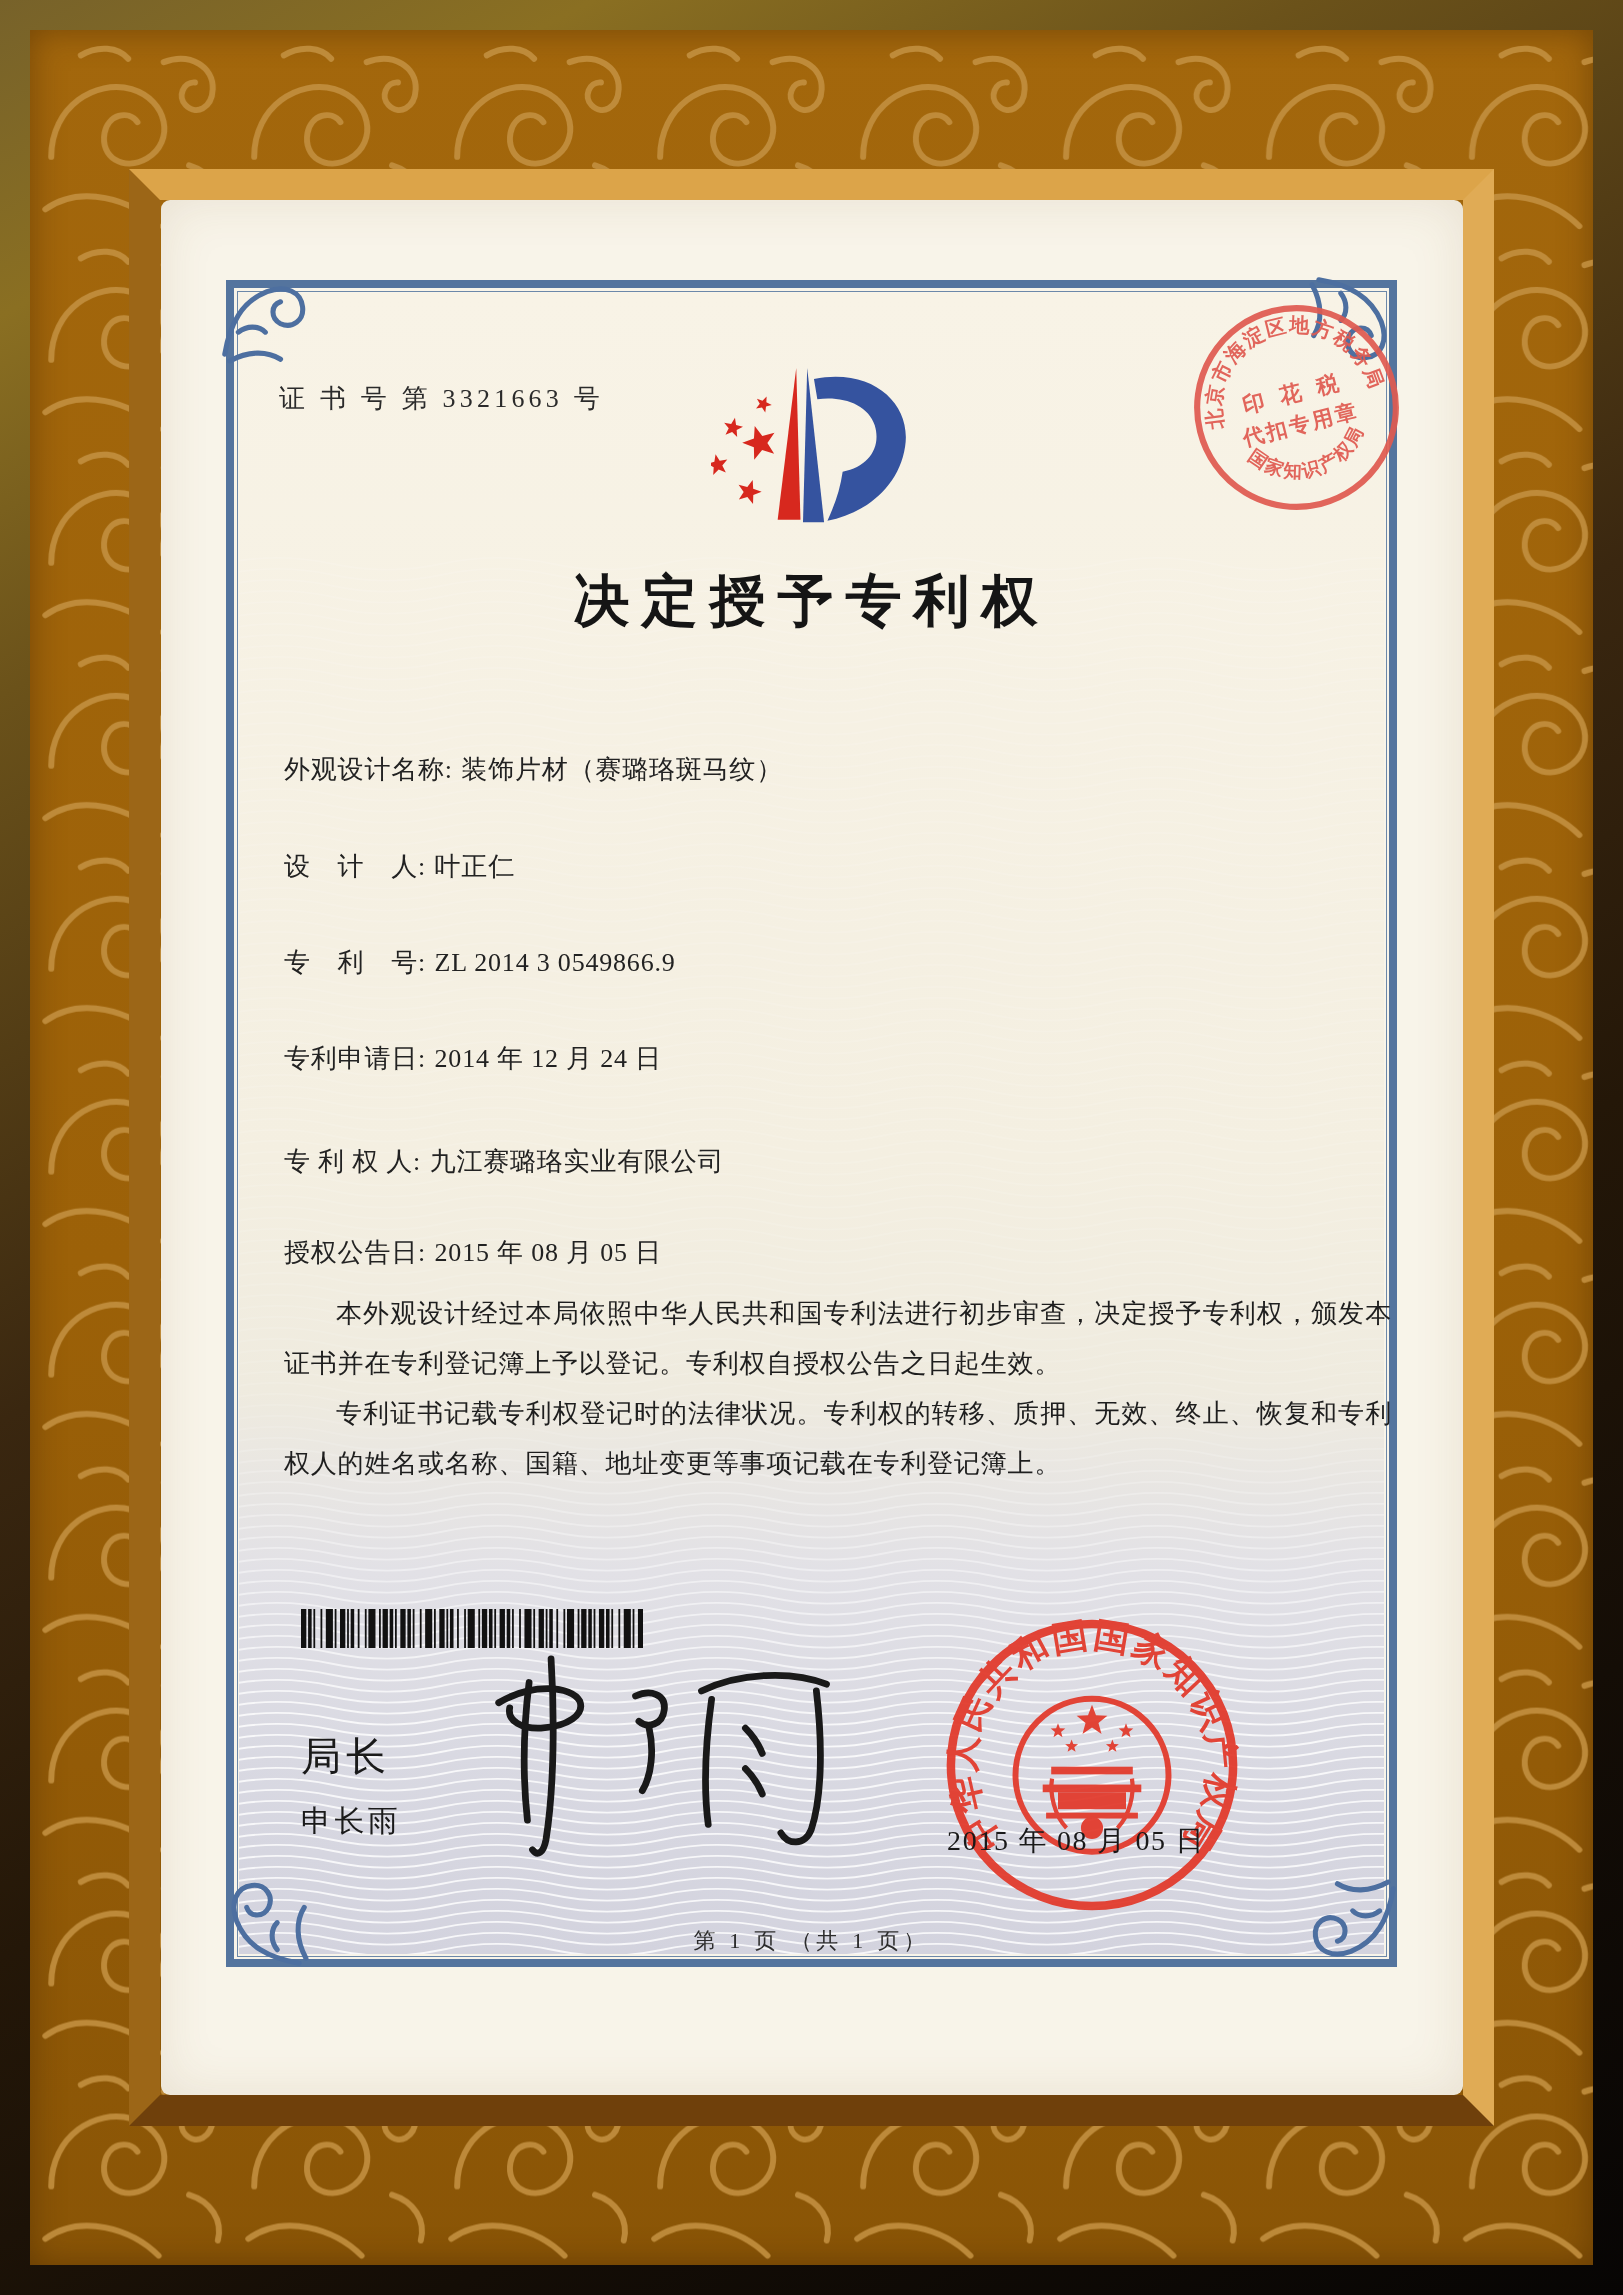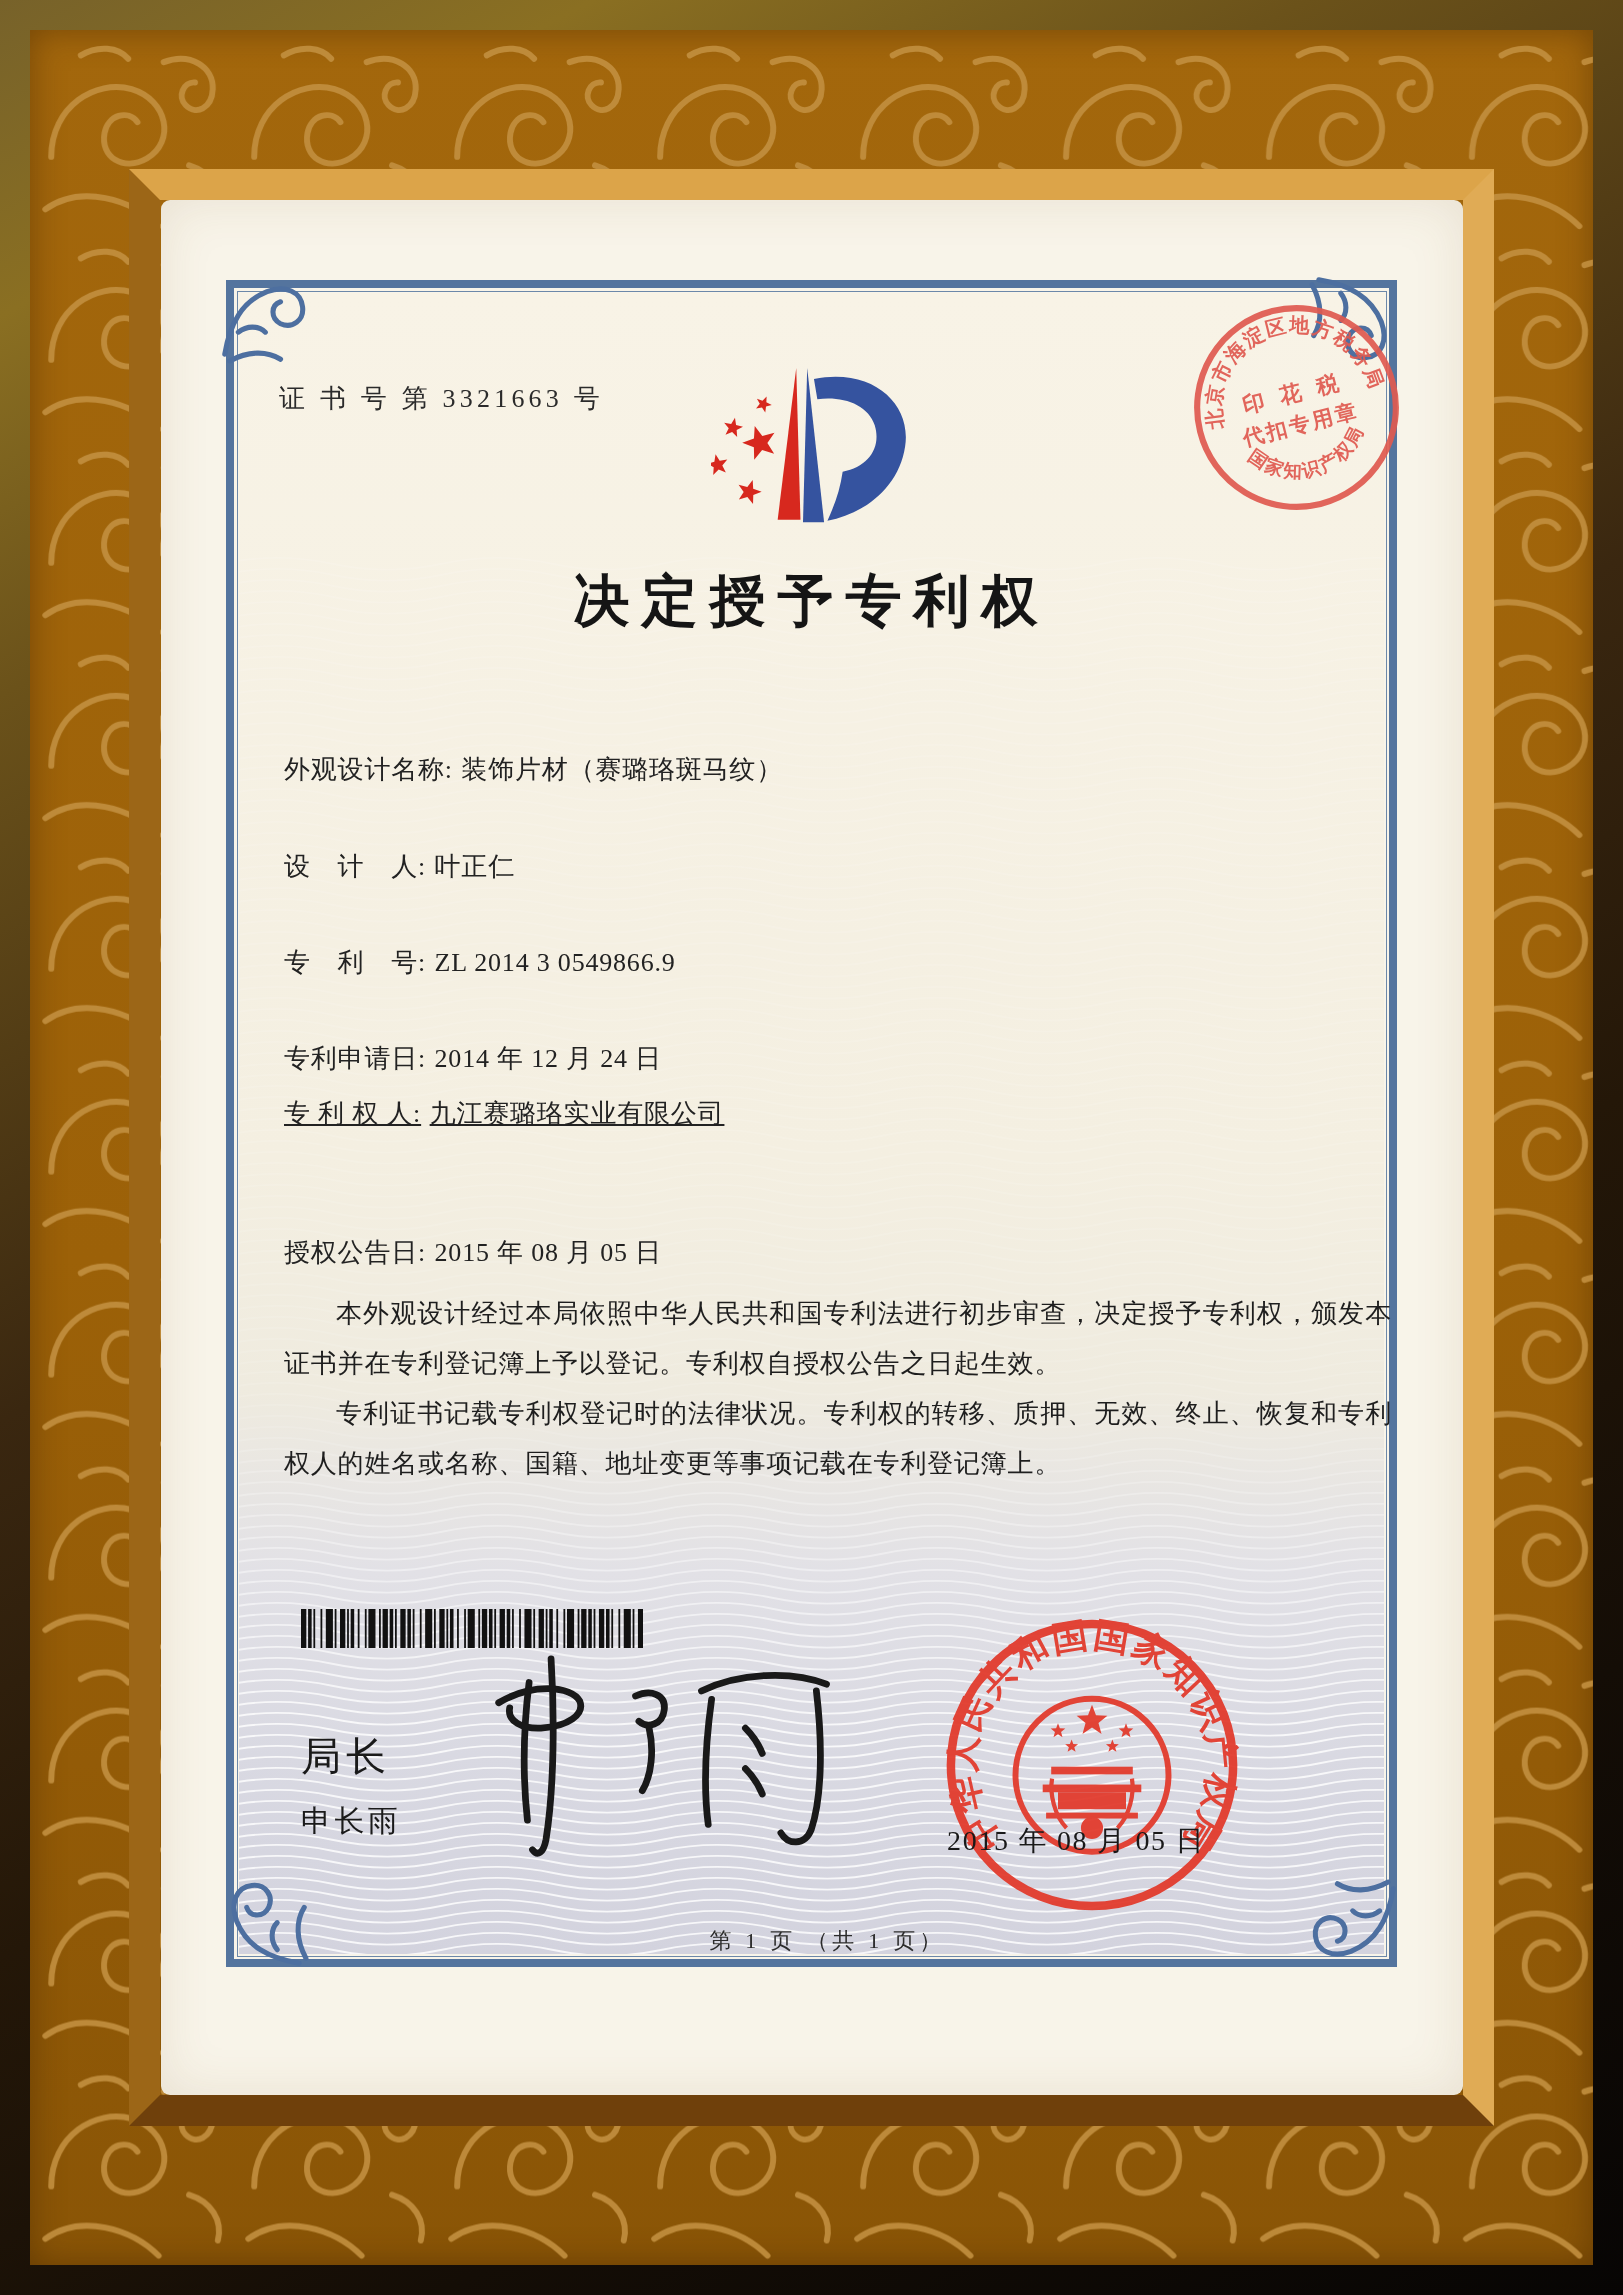--- a/index.html
+++ b/index.html
@@ -47,21 +47,21 @@
   .field{left:123px;font-size:26px;color:#222;letter-spacing:0.8px;white-space:nowrap;}
   .field .v{margin-left:8.5px;}
   .paras{left:123px;top:1089px;width:1108px;font-size:26px;line-height:50px;color:#1e1e1e;text-align:justify;letter-spacing:0.8px;}
   .paras p{margin:0;text-indent:2em;}
   .barcode{left:140px;top:1409px;width:342px;height:39px;}
   .director-title{left:140px;top:1529px;font-size:40px;color:#1a1a1a;letter-spacing:5px;}
   .director-name{left:140px;top:1601px;font-size:30px;color:#1a1a1a;letter-spacing:3.4px;}
   .signature{left:287px;top:1447px;width:414px;height:220px;}
   .seal{left:778px;top:1412px;width:306px;height:306px;opacity:.94;}
   .seal-date{left:786px;top:1622px;width:389px;font-size:28px;letter-spacing:1.7px;color:#191919;white-space:nowrap;}
-  .footer{left:65px;top:1726px;width:1171px;text-align:center;font-size:22px;letter-spacing:4.2px;color:#2c2c2c;margin-left:16px;}
+  .footer{left:65px;top:1726px;width:1171px;text-align:center;font-size:22px;letter-spacing:4.2px;color:#2c2c2c;}
   svg text{font-family:"Liberation Serif","DejaVu Serif",serif;}
 </style>
 </head>
 <body>
 
 <div class="stage">
 
   <div class="mat">
     <svg width="100%" height="100%" viewBox="0 0 1848 2643">
       <defs>
@@ -297,21 +297,21 @@
     </div>
     <div class="abs field" style="top:649px;">
       <span>设　计　人:</span><span class="v">叶正仁</span>
     </div>
     <div class="abs field" style="top:745px;">
       <span>专　利　号:</span><span class="v">ZL 2014 3 0549866.9</span>
     </div>
     <div class="abs field" style="top:841px;">
       <span>专利申请日:</span><span class="v">2014 年 12 月 24 日</span>
     </div>
-    <div class="abs field" style="top:896px;text-decoration:underline;">
+    <div class="abs field" style="top:944px;">
       <span>专 利 权 人:</span><span class="v">九江赛璐珞实业有限公司</span>
     </div>
     <div class="abs field" style="top:1035px;font-family:Liberation Serif, serif;">
       <span>授权公告日:</span><span class="v">2015 年 08 月 05 日</span>
     </div>
 
     <div class="abs paras">
       <p>本外观设计经过本局依照中华人民共和国专利法进行初步审查，决定授予专利权，颁发本证书并在专利登记簿上予以登记。专利权自授权公告之日起生效。</p>
       <p>专利证书记载专利权登记时的法律状况。专利权的转移、质押、无效、终止、恢复和专利权人的姓名或名称、国籍、地址变更等事项记载在专利登记簿上。</p>
     </div>

